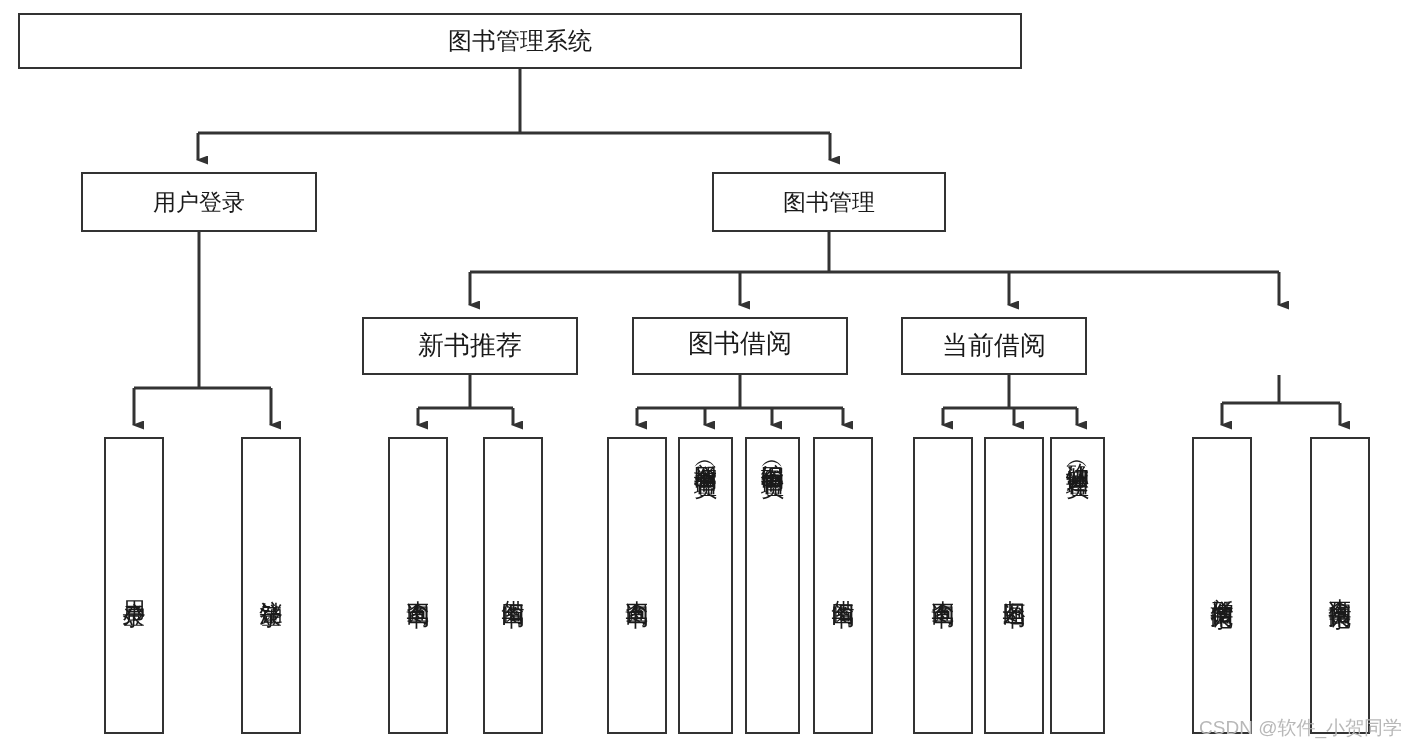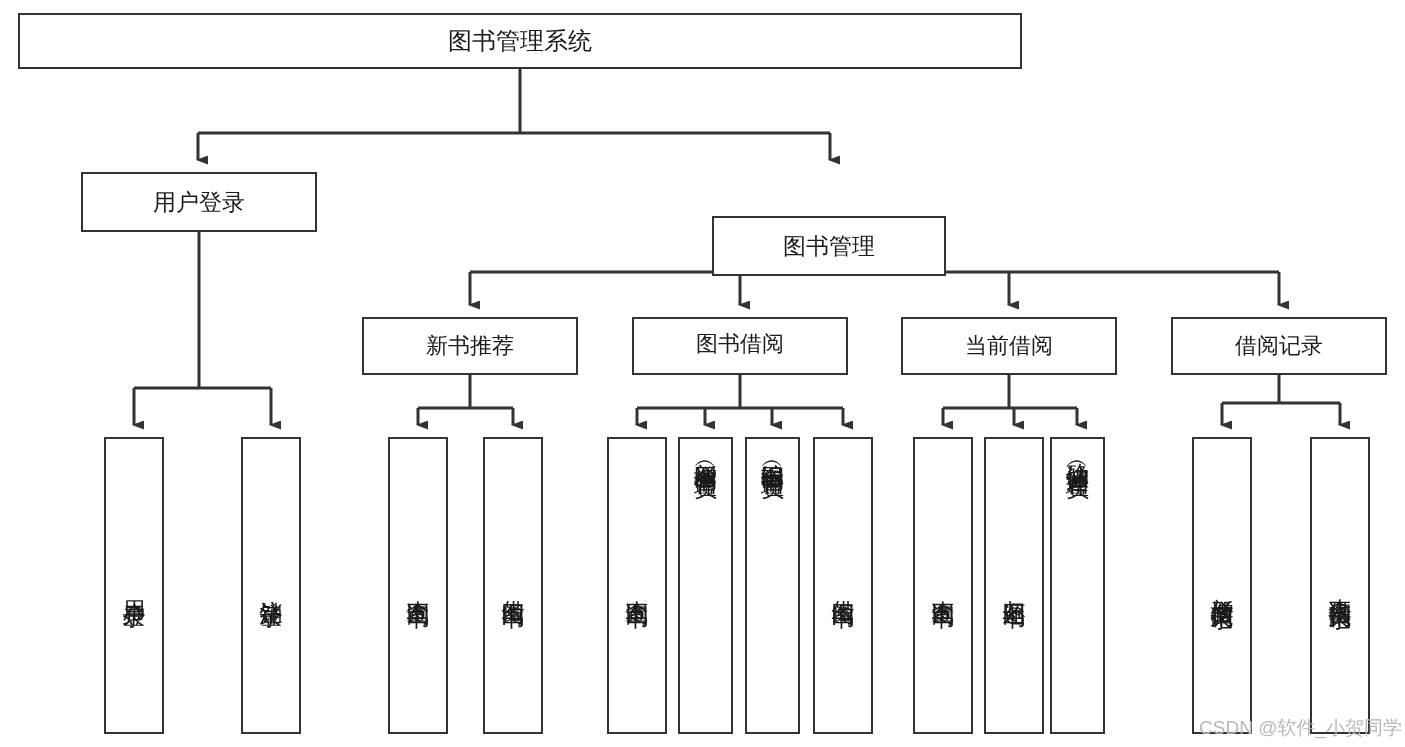--- a/index.html
+++ b/index.html
@@ -40,21 +40,21 @@
     line-height: 1.15;
     white-space: nowrap;
   }
   .node-root .node-label {
     font-size: 24px;
   }
   .node-level1 .node-label {
     font-size: 23px;
   }
   .node-level2 .node-label {
-    font-size: 22px;
+    font-size: 26px;
   }
   .node-leaf {
     align-items: flex-start;
     justify-content: center;
     padding-top: 6px;
   }
   .node-leaf .node-label {
     font-size: 23px;
     writing-mode: vertical-rl;
     text-orientation: upright;
@@ -132,35 +132,32 @@
     </g>
   </svg>
 
   <div class="node-box node-root" style="left:18px; top:13px; width:1004px; height:56px;">
     <span class="node-label">图书管理系统</span>
   </div>
 
   <div class="node-box node-level1" style="left:81px; top:172px; width:236px; height:60px;">
     <span class="node-label">用户登录</span>
   </div>
-  <div class="node-box node-level1" style="left:712px; top:172px; width:234px; height:60px;margin-top:44px;">
+  <div class="node-box node-level1" style="left:712px; top:172px; width:234px; height:60px;">
     <span class="node-label">图书管理</span>
   </div>
 
   <div class="node-box node-level2" style="left:362px; top:317px; width:216px; height:58px;">
     <span class="node-label">新书推荐</span>
   </div>
   <div class="node-box node-level2" style="left:632px; top:317px; width:216px; height:58px;font-family:Liberation Mono, monospace;">
     <span class="node-label">图书借阅</span>
   </div>
-  <div class="node-box node-level2" style="left:901px; top:317px; width:216px; height:58px;">
+  <div class="node-box node-level2" style="left:901px; top:317px; width:186px; height:58px;">
     <span class="node-label">当前借阅</span>
-  </div>
-  <div class="node-box node-level2" style="left:1171px; top:317px; width:216px; height:58px;">
-    <span class="node-label">借阅记录</span>
   </div>
 
   <div class="node-box node-leaf leaf-centered" style="left:104px; top:437px; width:60px; height:297px;">
     <span class="node-label">用户登录</span>
   </div>
   <div class="node-box node-leaf leaf-centered" style="left:241px; top:437px; width:60px; height:297px;">
     <span class="node-label">注销登录</span>
   </div>
 
   <div class="node-box node-leaf leaf-centered" style="left:388px; top:437px; width:60px; height:297px;">

